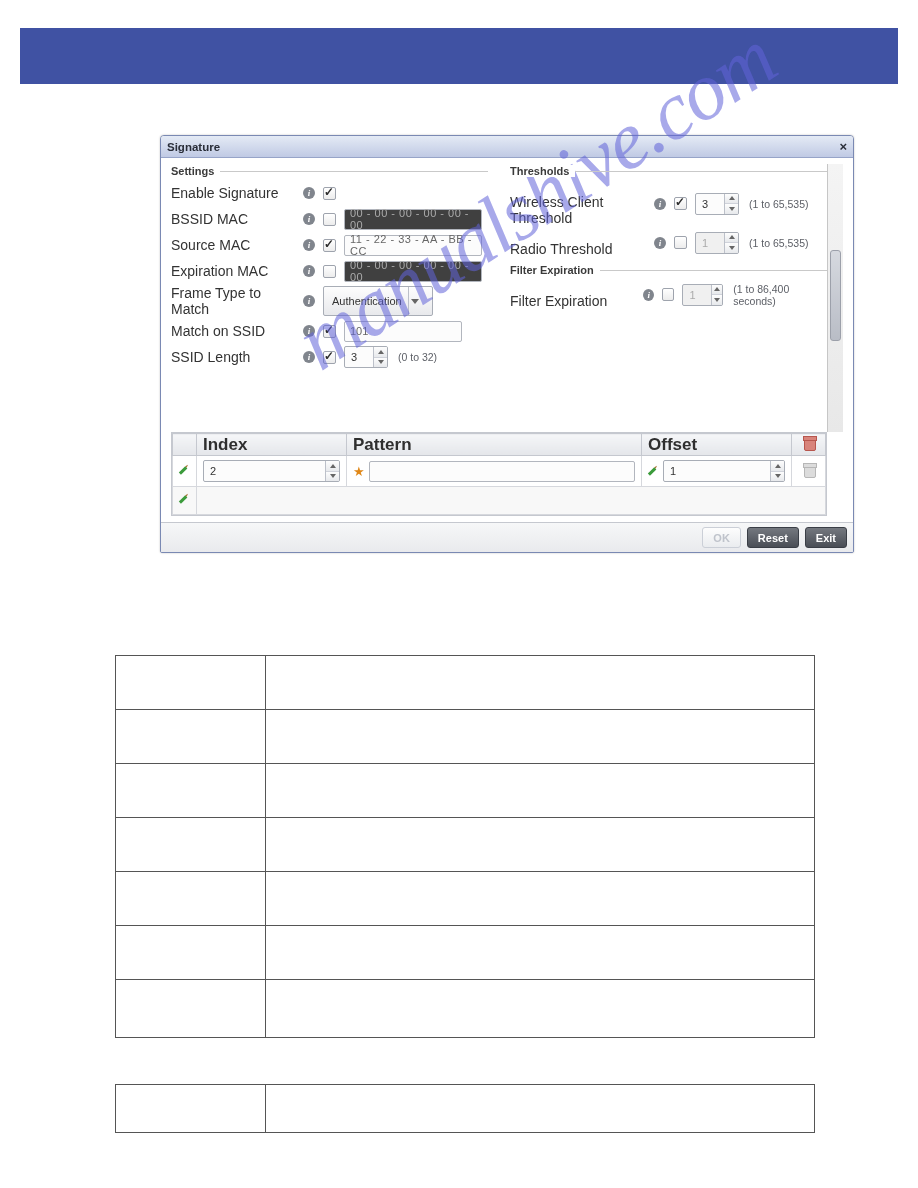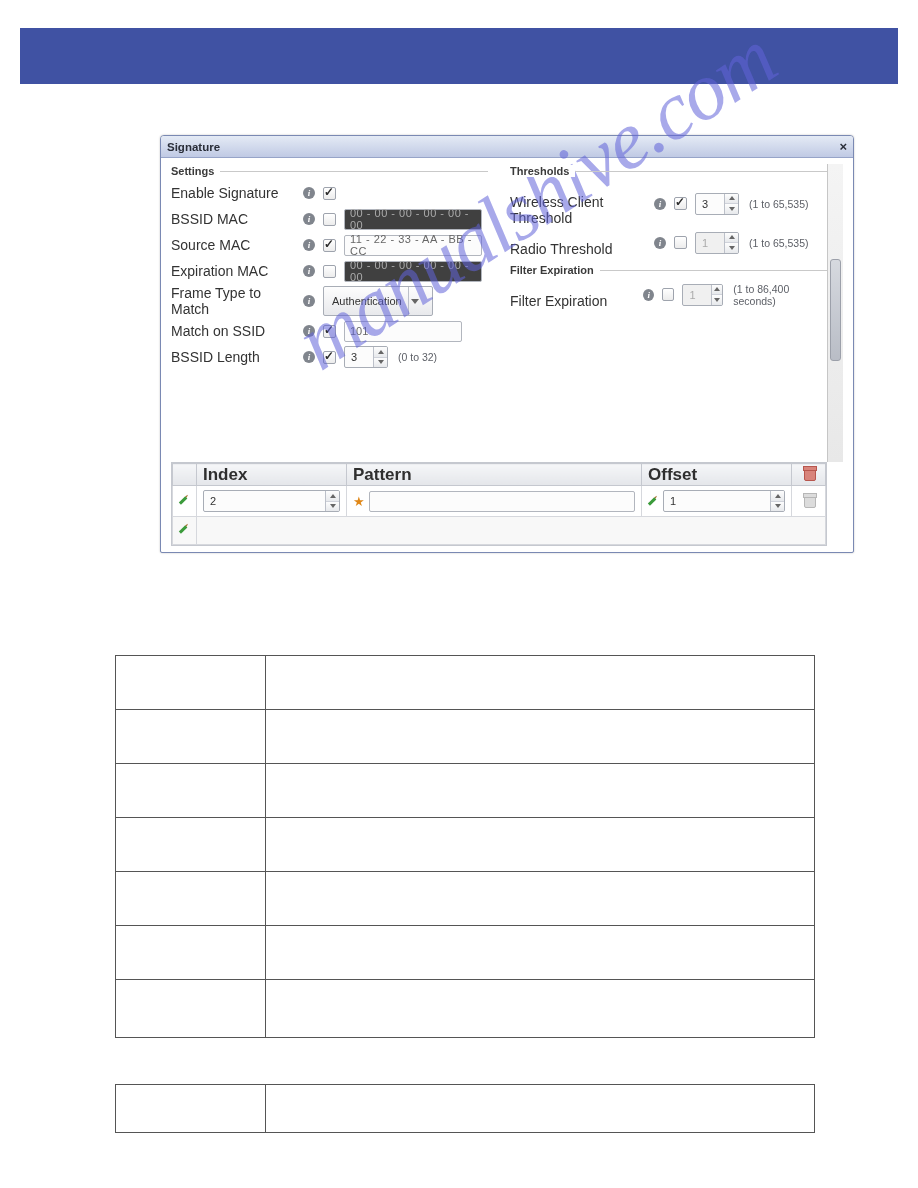--- a/index.html
+++ b/index.html
@@ -456,21 +456,21 @@
                 </div>
 
                 <div class="row">
                   <span class="lbl">Match on SSID</span>
                   <span class="info">i</span>
                   <span class="chk checked"></span>
                   <span class="tbox" style="width:118px">101</span>
                 </div>
 
                 <div class="row">
-                  <span class="lbl">BSSID Length</span>
+                  <span class="lbl">SSID Length</span>
                   <span class="info">i</span>
                   <span class="chk checked"></span>
                   <span class="spin">
                     <span class="val">3</span>
                     <span class="btns">
                         <span></span>
                         <span></span>
                       </span>
                   </span>
                   <span class="range-note">(0 to 32)</span>
@@ -598,20 +598,25 @@
               <td class="editrow" style="text-align:center">
                 <span class="ico-pencil"></span>
               </td>
               <td class="editrow" colspan="4"></td>
             </tr>
           </tbody>
             </table>
         </div>
       </div>
 
+      <div class="dlg-foot">
+        <span class="btn light">OK</span>
+        <span class="btn dark">Reset</span>
+        <span class="btn dark">Exit</span>
+      </div>
     </div>
 
     <div class="watermark">manualshive.com</div>
   </div>
 
   <div class="tables-area">
     <table class="desc row1">
       <tbody>
           <tr>
             <td></td>

